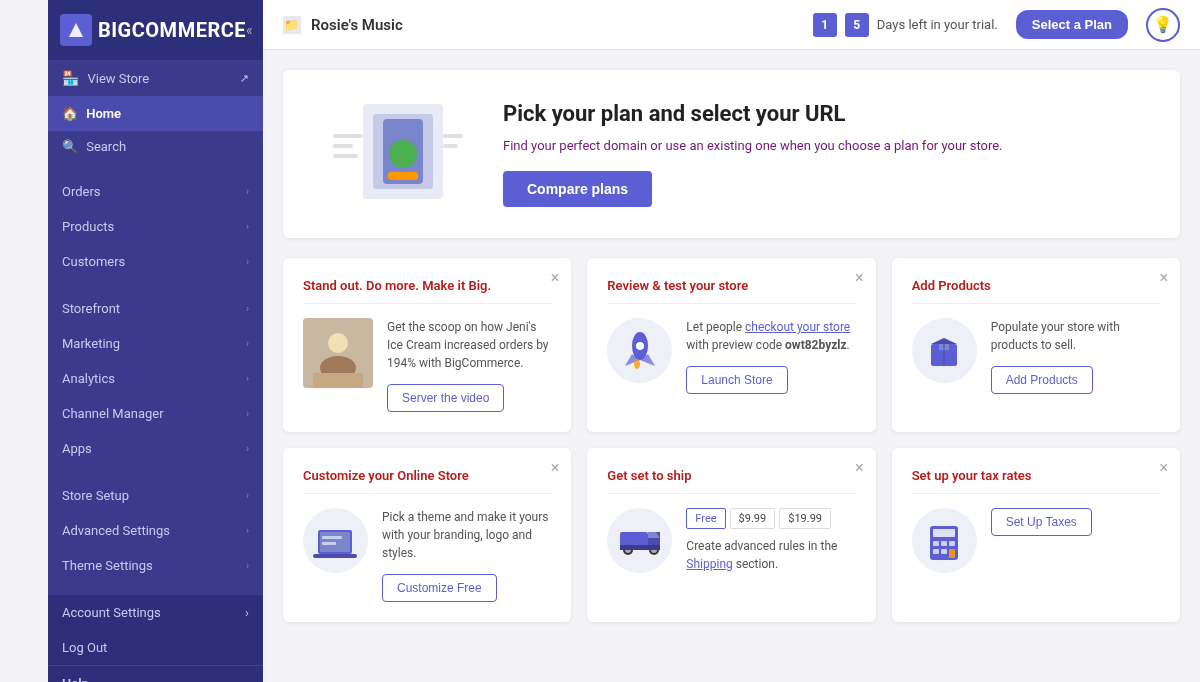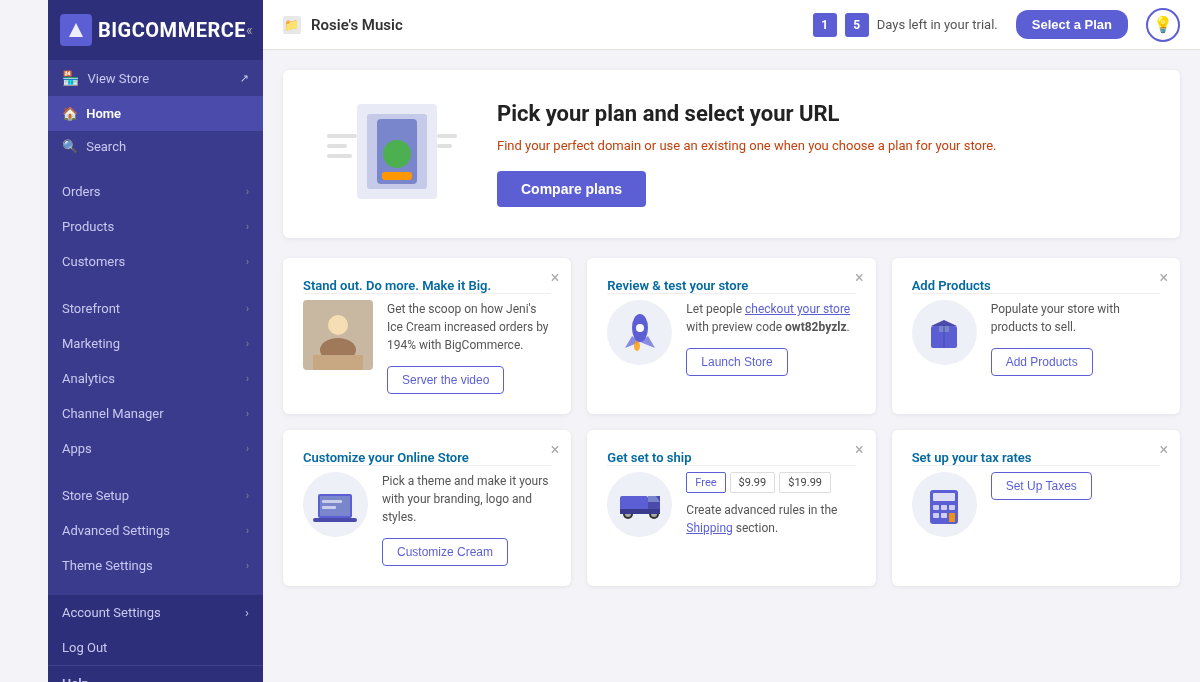--- a/index.html
+++ b/index.html
@@ -209,42 +209,42 @@
       flex: 1;
       overflow-y: auto;
       padding: 20px;
       background: #f4f4f8;
     }
 
     
     .hero-card {
       background: #fff;
       border-radius: 6px;
-      padding: 24px 24px;
+      padding: 24px 30px;
       display: flex;
       align-items: center;
       margin-bottom: 20px;
       box-shadow: 0 1px 4px rgba(0,0,0,0.08);
     }
     .hero-illustration {
       width: 160px;
       min-width: 160px;
       height: 120px;
       position: relative;
       margin-right: 30px;
     }
     .hero-text h2 {
       font-size: 22px;
       font-weight: 700;
       color: #222;
       margin-bottom: 10px;
     }
     .hero-text p {
       font-size: 13px;
-      color: #c2410c;
+      color: #701a75;
       margin-bottom: 16px;
       line-height: 1.5;
     }
     .compare-btn {
       background: #5c5fd4;
       color: #fff;
       border: none;
       padding: 10px 24px;
       border-radius: 4px;
       font-size: 14px;
@@ -270,23 +270,23 @@
       top: 12px;
       right: 12px;
       color: #aaa;
       font-size: 16px;
       cursor: pointer;
       line-height: 1;
     }
     .card h3 {
       font-size: 13px;
       font-weight: 600;
-      color: #0369a1;
-      margin-bottom: 6px;
-      padding-bottom: 0;
+      color: #b91c1c;
+      margin-bottom: 14px;
+      padding-bottom: 10px;
       border-bottom: 1px solid #eee;
     }
     .card-body {
       display: flex;
       align-items: flex-start;
       gap: 14px;
     }
     .card-img {
       width: 70px;
       min-width: 70px;
@@ -593,21 +593,21 @@
               <circle cx="27" cy="25" r="25" fill="#eef0f8"></circle>
               <rect x="10" y="14" width="34" height="24" rx="2" fill="#5c5fd4"></rect>
               <rect x="12" y="16" width="30" height="20" fill="#7986cb"></rect>
               <rect x="5" y="38" width="44" height="4" rx="2" fill="#4a4baa"></rect>
               <rect x="14" y="20" width="20" height="3" rx="1" fill="#fff" opacity="0.6"></rect>
               <rect x="14" y="26" width="14" height="3" rx="1" fill="#fff" opacity="0.6"></rect>
             </svg>
           </div>
           <div class="card-content">
             <p>Pick a theme and make it yours with your branding, logo and styles.</p>
-            <button class="card-btn">Customize Cream</button>
+            <button class="card-btn">Customize Free</button>
           </div>
         </div>
       </div>
 
       <div class="card">
         <span class="card-close">×</span>
         <h3>Get set to ship</h3>
         <div class="card-body">
           <div class="card-img-circle">
             <svg class="truck-svg" viewBox="0 0 55 45">

